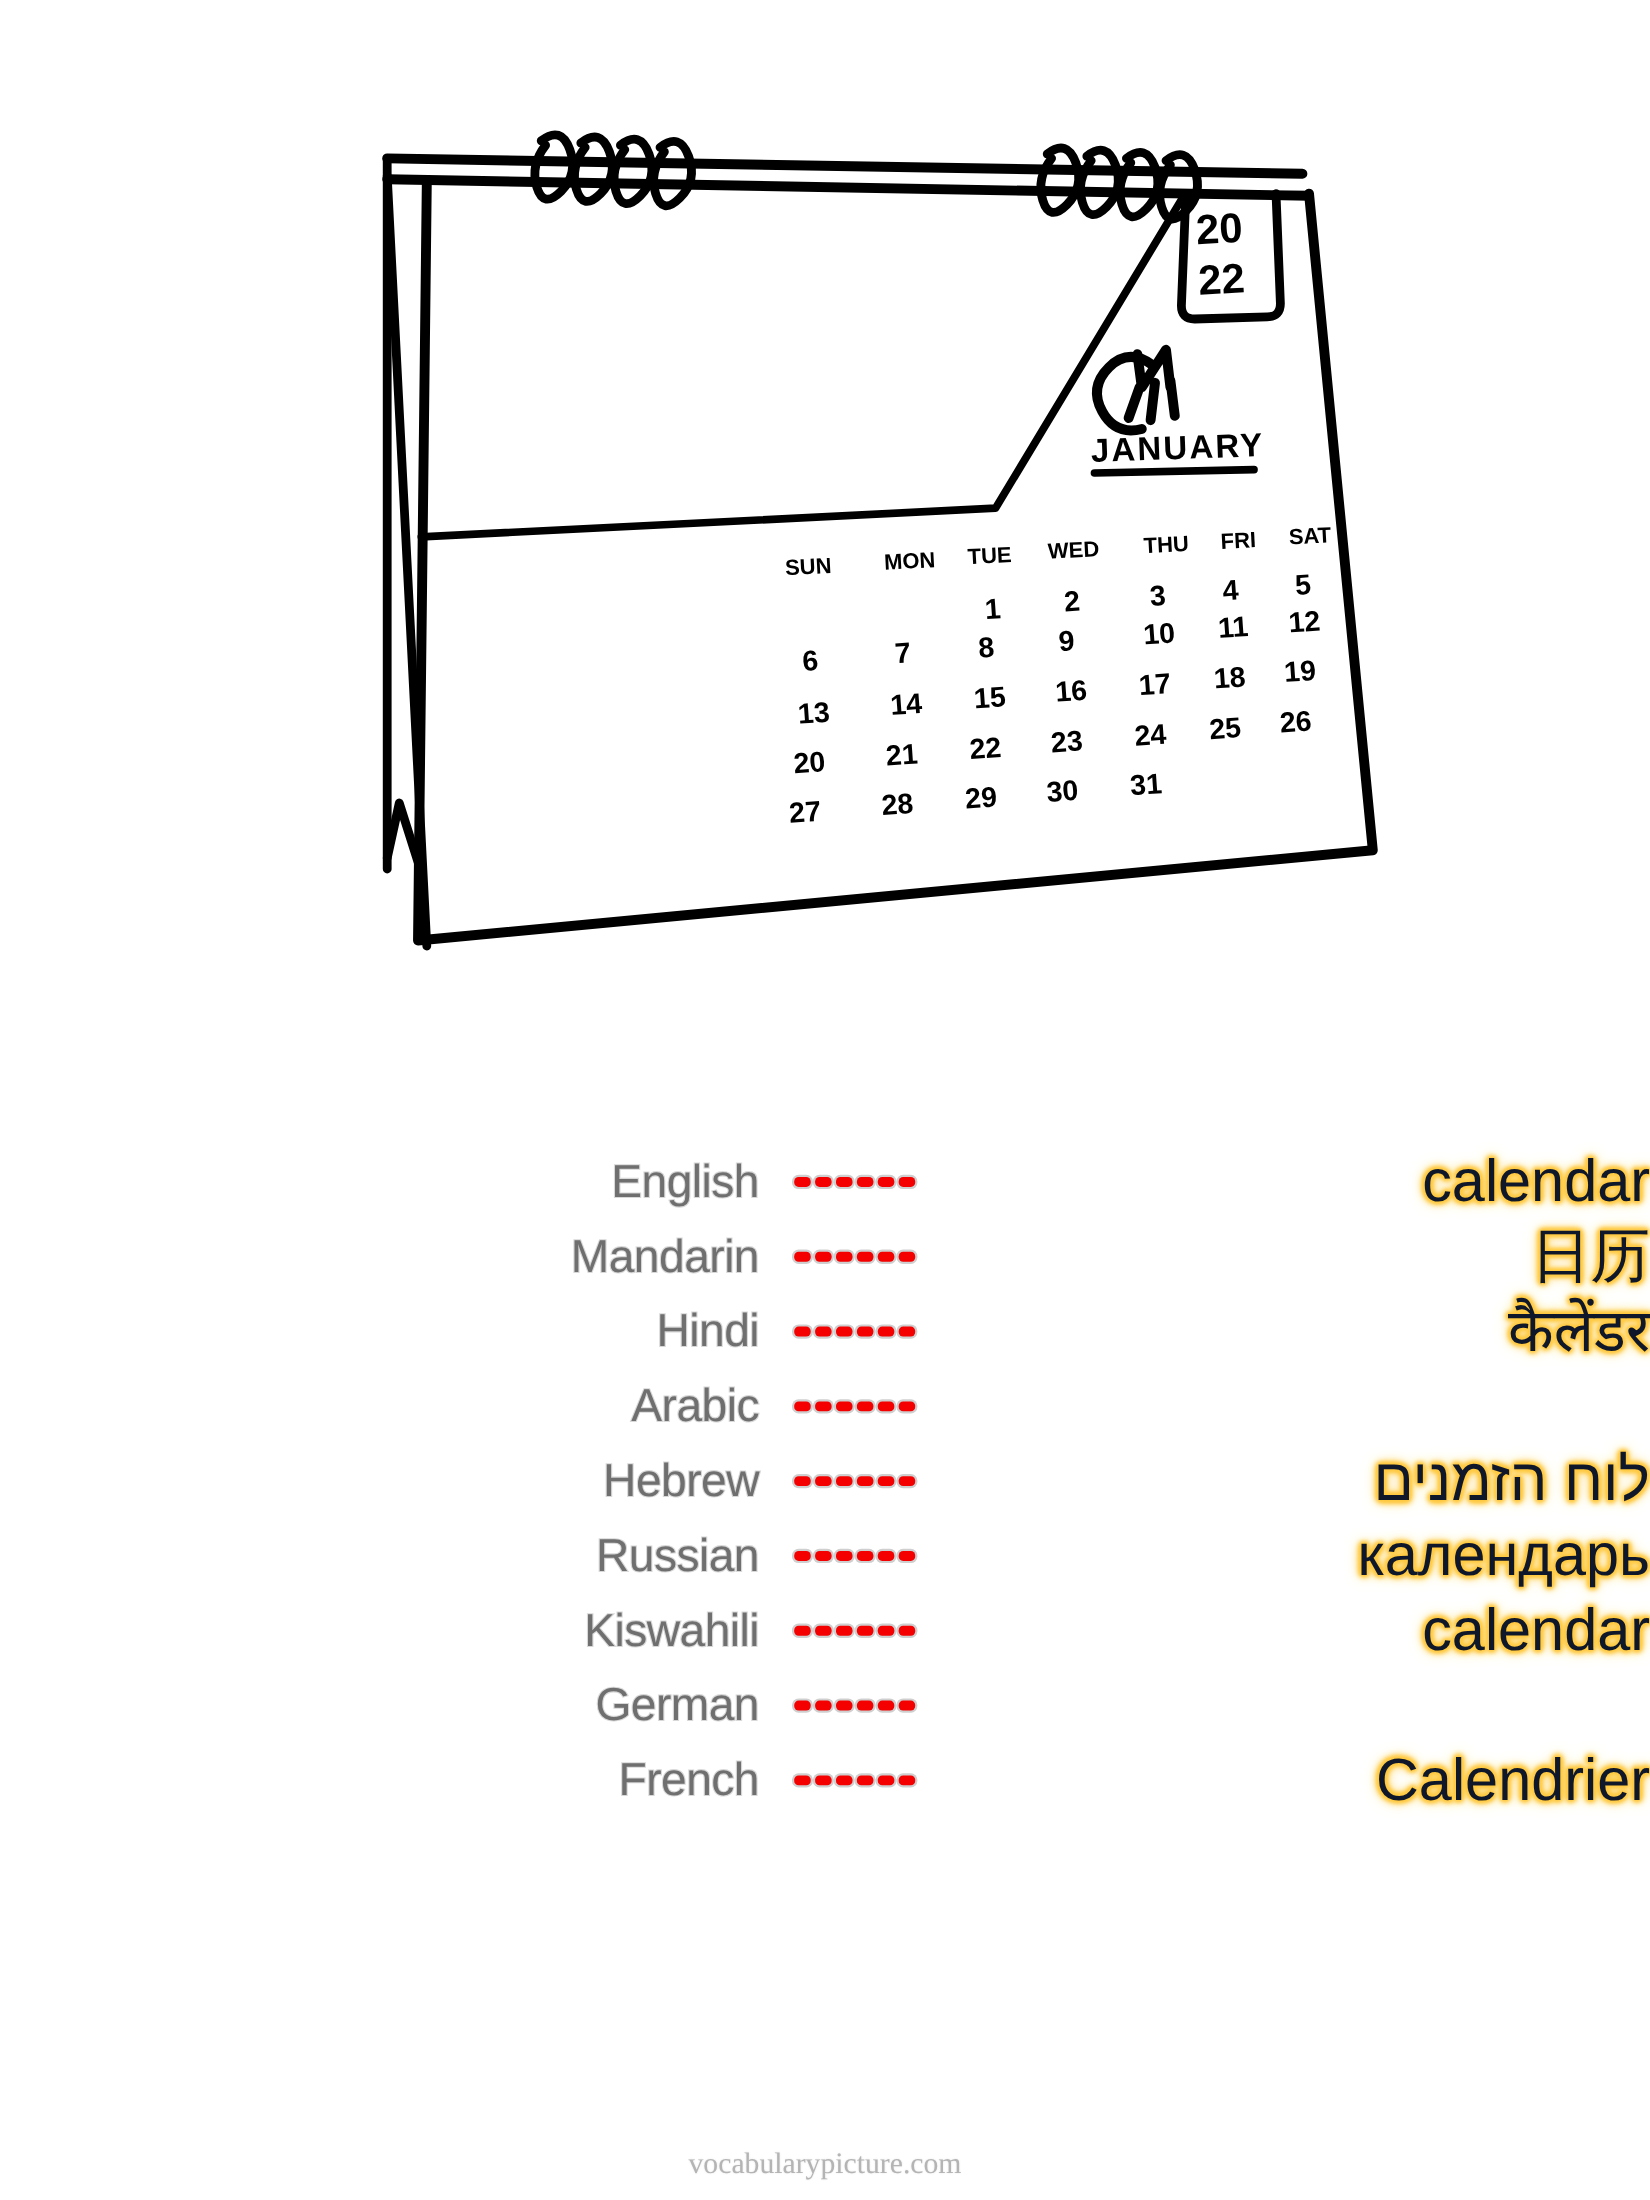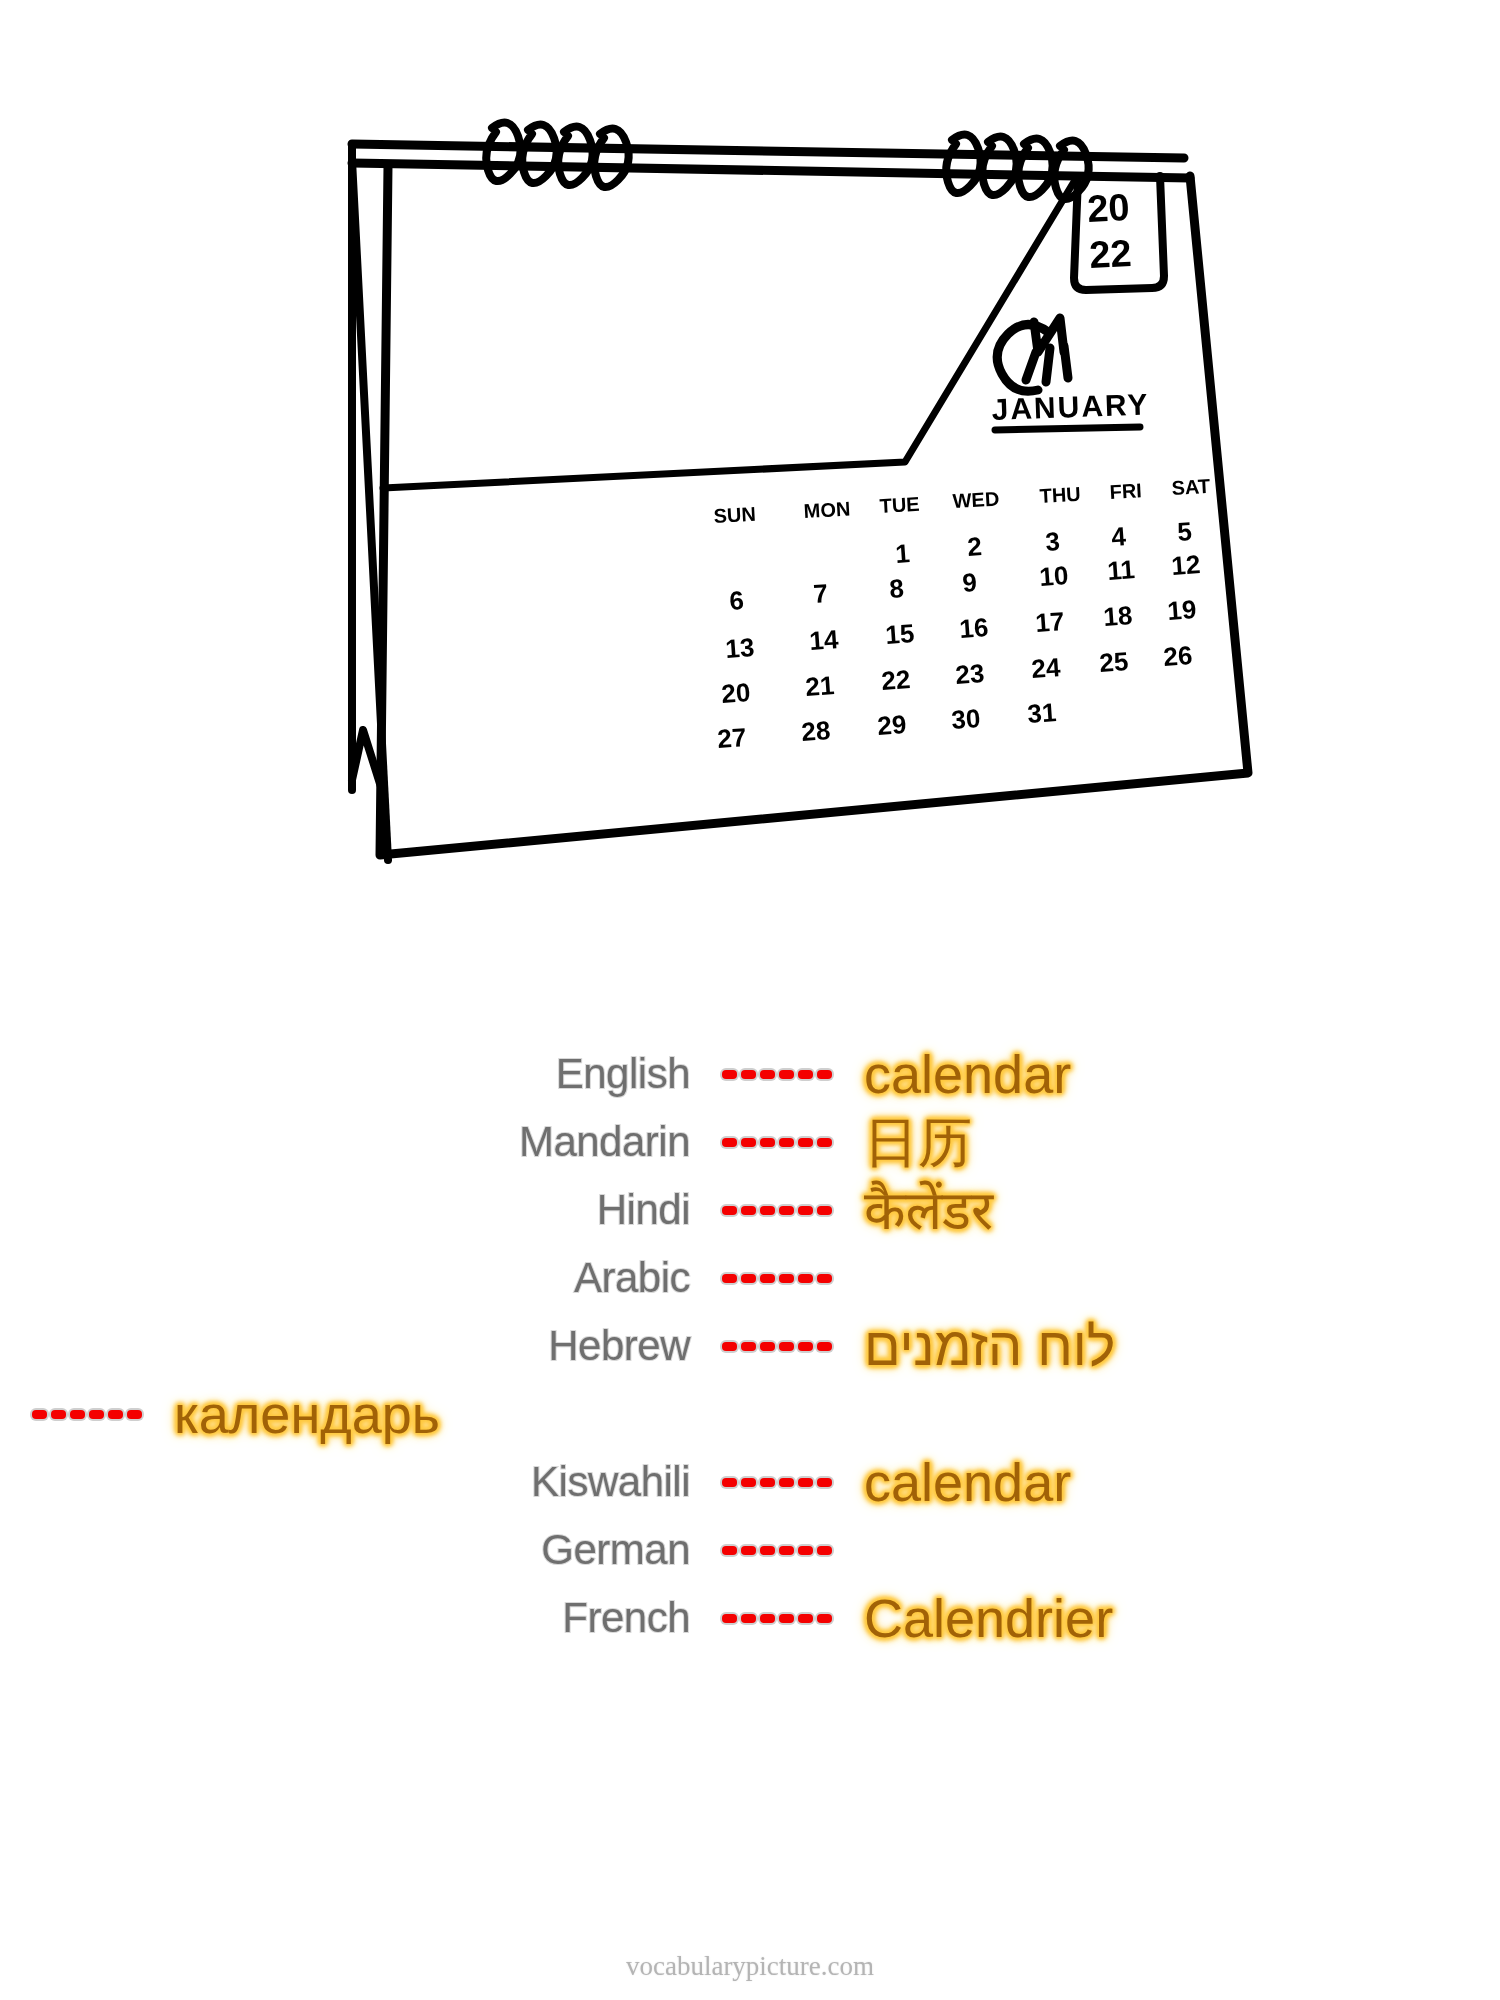--- a/index.html
+++ b/index.html
@@ -62,24 +62,24 @@
   .dash {
     display: block;
     width: 15px;
     height: 9px;
     background: #f40000;
     border-radius: 4px;
     box-shadow: 0 0 0 2px #cfcfcf;
   }
   .word {
     flex: 1;
-    text-align: left;
+    text-align: right;
     font-size: 54px;
     line-height: 1;
-    color: #a16207;
+    color: #0f172a;
     font-family: "Liberation Sans", sans-serif;
     text-shadow:
       0 0 2px #ffc83c, 0 0 4px #ffc83c, 0 0 7px #ffc83c,
       0 0 10px #ffcf55, 0 0 14px #ffd97a, 2px 0 5px #ffc83c,
       -2px 0 5px #ffc83c, 0 2px 5px #ffc83c, 0 -2px 5px #ffc83c;
     white-space: nowrap;
   }
   .word.rtl { direction: rtl; unicode-bidi: bidi-override; }
 
   
@@ -248,20 +248,21 @@
         <span class="dash"></span>
         <span class="dash"></span>
         <span class="dash"></span>
         <span class="dash"></span>
         <span class="dash"></span>
         <span class="dash"></span>
       </div>
       <div class="word rtl">לוח הזמנים</div>
     </div>
     <div class="row">
+      <div class="lang">Russian</div>
       <div class="dashes">
         <span class="dash"></span>
         <span class="dash"></span>
         <span class="dash"></span>
         <span class="dash"></span>
         <span class="dash"></span>
         <span class="dash"></span>
       </div>
       <div class="word">календарь</div>
     </div>

